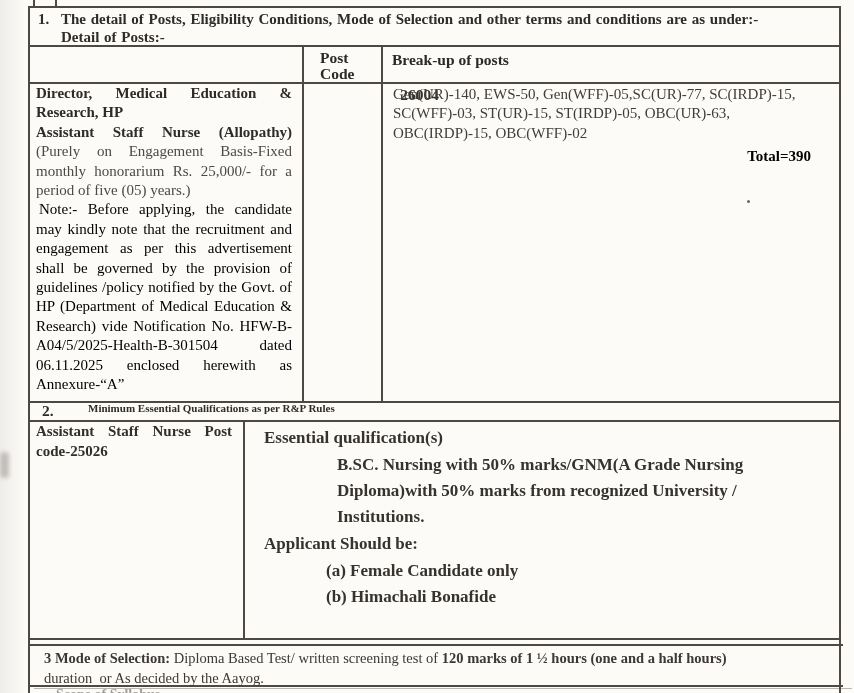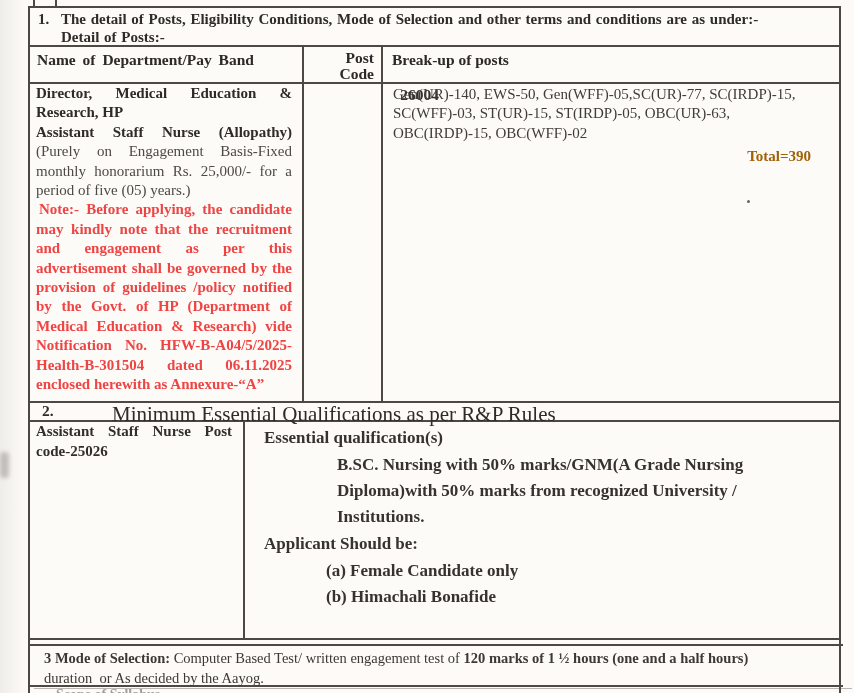--- a/index.html
+++ b/index.html
@@ -23,38 +23,38 @@
   .just{text-align:justify;}
   .txt{position:absolute;}
 
   
   .sec1-num{left:38px;top:11px;font-weight:bold;font-size:15px;}
   .sec1-head{left:61px;top:11px;width:780px;font-weight:bold;font-size:15px;line-height:17.5px;word-spacing:1px;}
 
   
   .hdr{font-weight:bold;font-size:15.5px;color:#2c2926;}
   .hdr-dept{left:37px;top:51px;width:258px;word-spacing:3px;}
-  .hdr-code{left:300px;top:50px;width:74px;text-align:right;line-height:15.5px;}
+  .hdr-code{left:320px;top:50px;width:74px;text-align:left;line-height:15.5px;}
   .hdr-code span{display:inline-block;width:46px;}
   .hdr-breakup{left:392px;top:51px;width:430px;}
 
   
   .cell-dept{left:36px;top:84px;width:256px;font-size:15px;line-height:19.4px;}
   .dept-title{font-weight:bold;color:#2e2a27;}
   .dept-eng{color:#4d4945;}
-  .dept-note{font-weight:bold;color:#ef4444;text-indent:3px;}
+  .dept-note{font-weight:normal;color:#000000;text-indent:3px;}
 
   .cell-code{left:303px;top:86px;width:92px;text-align:right;font-weight:bold;font-size:15.5px;color:#34302c;padding-left:44px;}
 
   .cell-breakup{left:393px;top:85px;width:418px;font-size:15px;line-height:19.3px;color:#403c38;}
-  .breakup-total{margin-top:4px;text-align:right;font-weight:bold;color:#a16207;}
+  .breakup-total{margin-top:4px;text-align:right;font-weight:bold;color:#000000;}
 
   
   .sec2-num{left:42px;top:402px;font-weight:bold;font-size:15.5px;}
-  .sec2-head{left:88px;top:402px;font-weight:normal;font-size:21px;margin-left:24px;}
+  .sec2-head{left:88px;top:402px;font-weight:bold;font-size:11px;}
   .cell-post-label{left:36px;top:422px;width:196px;font-weight:bold;font-size:15px;line-height:19.5px;color:#322e2a;}
   .cell-qual{left:229px;top:420px;width:664px;padding-top:6px;font-weight:bold;font-size:17px;color:#36322e;}
   .q-head{margin:0 0 0 35px;line-height:24px;}
   .q-body{margin:2px 0 0 108px;width:480px;line-height:26px;}
   .q-applicant{margin:2px 0 0 35px;line-height:24px;}
   .q-item{margin:4px 0 0 97px;line-height:22px;}
 
   
   .cell-mode{left:30px;top:645px;width:796px;padding:4px 0 0 14px;font-size:14.5px;line-height:19.5px;color:#3c3835;}
   .mode-reg{font-weight:normal;}
@@ -88,21 +88,20 @@
   <div class="hline" style="left:28px;top:644px;width:815px;height:2px;"></div>
   <div class="hline" style="left:28px;top:685px;width:815px;"></div>
   <div class="hline faint" style="left:34px;top:687.5px;width:818px;height:1px;"></div>
 
   <div class="txt sec1-num">1.</div>
   <div class="txt sec1-head">
     <span class="u">The detail of Posts, Eligibility Conditions, Mode of Selection and other terms and conditions are as under:-</span><br>
     <span class="u">Detail of Posts:-</span>
   </div>
 
-  <div class="txt hdr hdr-dept">Name of Department/Pay Band</div>
   <div class="txt hdr hdr-code">
     <span>Post</span>
     <span>Code</span>
   </div>
   <div class="txt hdr hdr-breakup">Break-up of posts</div>
 
   <div class="txt cell-dept just">
     <span class="dept-title u">Director, Medical Education &amp; Research, HP</span>
     <div class="just">
       <span class="bold">Assistant Staff Nurse (Allopathy) </span><span class="dept-eng">(Purely on Engagement Basis-Fixed monthly honorarium Rs. 25,000/- for a period of five (05) years.)</span>
@@ -124,21 +123,21 @@
 
   <div class="txt cell-qual">
     <div class="q-head">Essential qualification(s)</div>
     <div class="q-body">B.SC. Nursing with 50% marks/GNM(A Grade Nursing Diploma)with 50% marks from recognized University / Institutions.</div>
     <div class="q-applicant">Applicant Should be:</div>
     <div class="q-item">(a) Female Candidate only</div>
     <div class="q-item">(b) Himachali Bonafide</div>
   </div>
 
   <div class="txt cell-mode">
-    <span class="bold">3 Mode of Selection: </span><span class="mode-reg">Computer Based Test/ written engagement test of </span><span class="bold">120 marks of 1 ½ hours (one and a half hours)</span><br>
+    <span class="bold">3 Mode of Selection: </span><span class="mode-reg">Diploma Based Test/ written screening test of </span><span class="bold">120 marks of 1 ½ hours (one and a half hours)</span><br>
     <span class="mode-reg">duration &nbsp;or As decided by the Aayog.</span>
   </div>
 
   <div class="txt partial-row">Scope of Syllabus</div>
 
   <div class="speck speck-1"></div>
   <div class="smudge"></div>
 
 </div>
 

